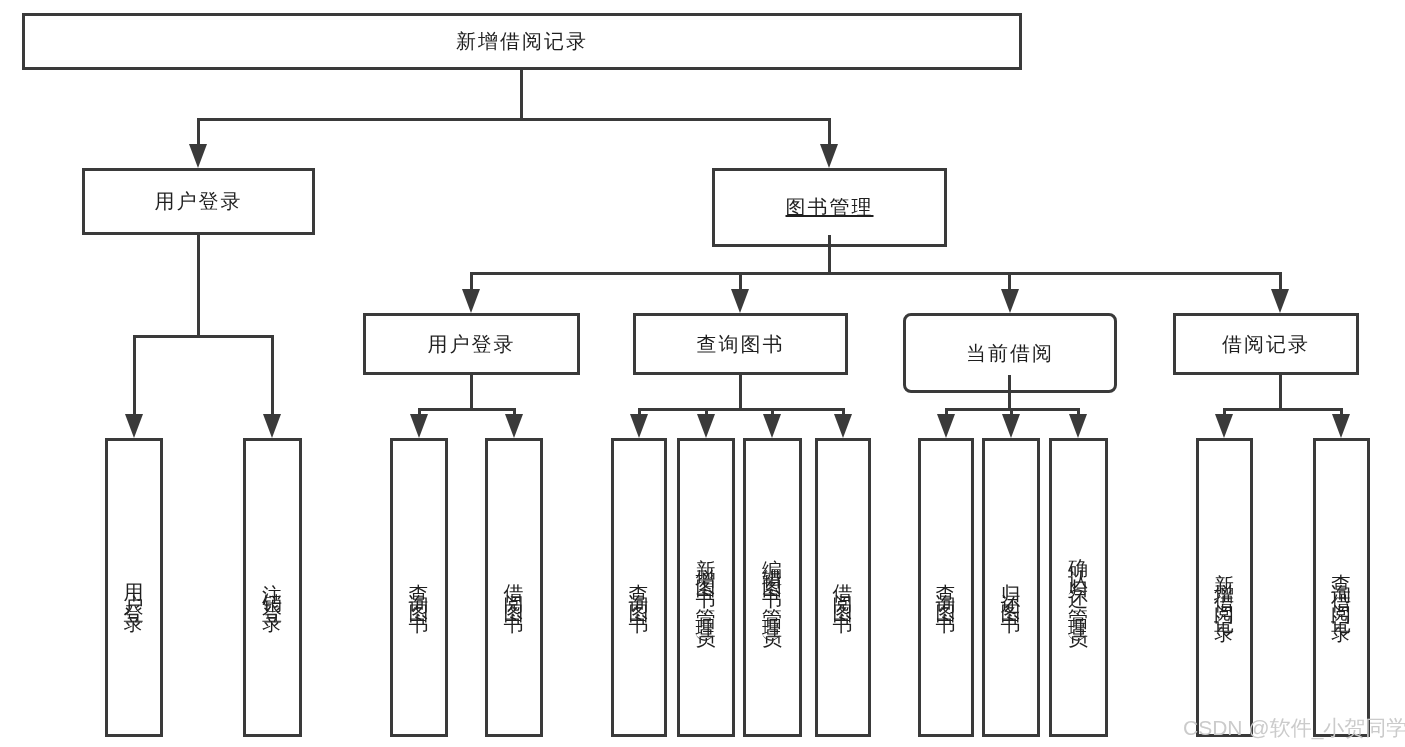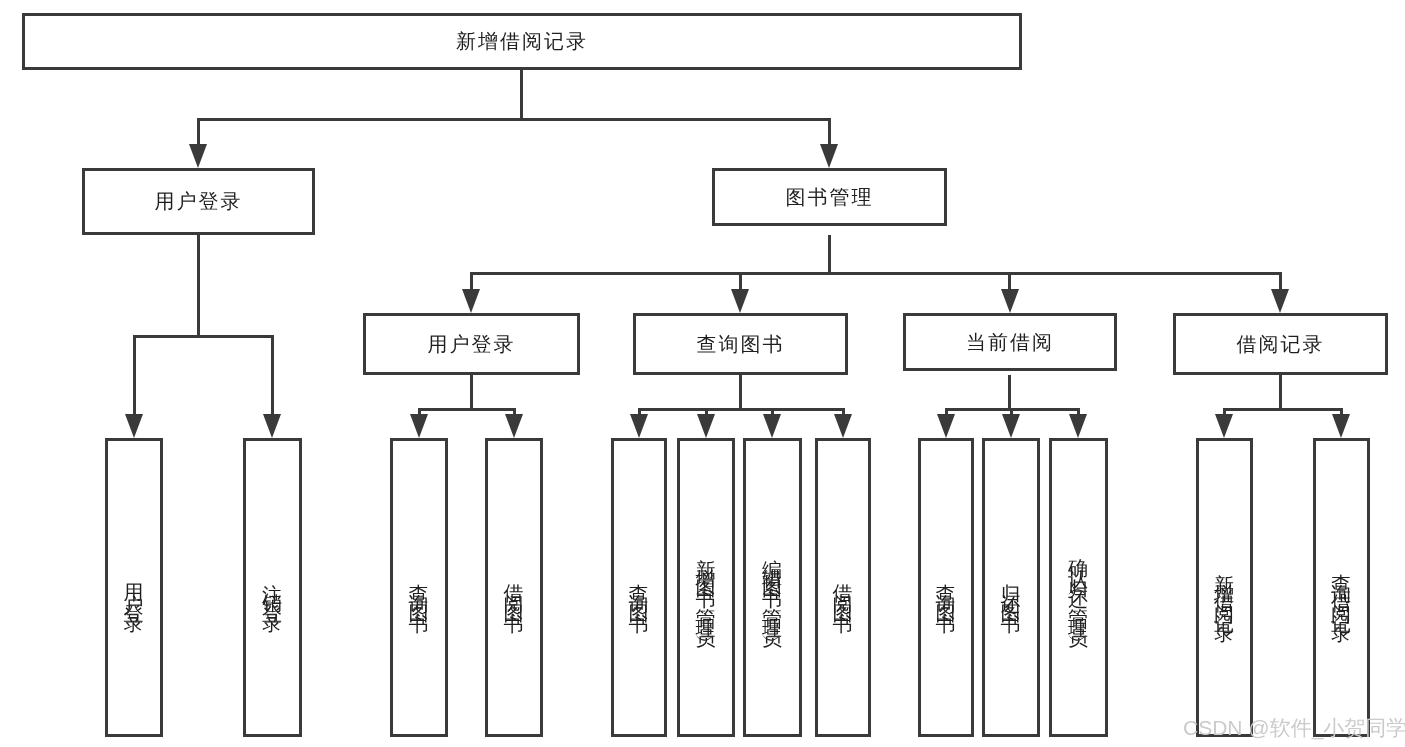--- a/index.html
+++ b/index.html
@@ -89,21 +89,21 @@
   <div class="hbox" style="left:22px; top:13px; width:1000px; height:57px;">新增借阅记录</div>
 
   <div class="vline" style="left:520px; top:70px; height:48px;"></div>
   <div class="hline" style="left:198px; top:118px; width:633px;"></div>
   <div class="vline" style="left:197px; top:118px; height:30px;"></div>
   <div class="tri" style="left:189px; top:144px;"></div>
   <div class="vline" style="left:828px; top:118px; height:30px;"></div>
   <div class="tri" style="left:820px; top:144px;"></div>
 
   <div class="hbox" style="left:82px; top:168px; width:233px; height:67px;">用户登录</div>
-  <div class="hbox" style="left:712px; top:168px; width:235px; height:58px;">图书管理</div>
+  <div class="hbox" style="left:712px; top:168px; width:235px; height:79px;text-decoration:underline;">图书管理</div>
 
   <div class="vline" style="left:197px; top:235px; height:100px;"></div>
   <div class="hline" style="left:133px; top:335px; width:141px;"></div>
   <div class="vline" style="left:133px; top:335px; height:81px;"></div>
   <div class="tri" style="left:125px; top:414px;"></div>
   <div class="vline" style="left:271px; top:335px; height:81px;"></div>
   <div class="tri" style="left:263px; top:414px;"></div>
 
   <div class="vline" style="left:828px; top:235px; height:40px;"></div>
   <div class="hline" style="left:470px; top:272px; width:812px;"></div>
@@ -111,22 +111,22 @@
   <div class="tri" style="left:462px; top:289px;"></div>
   <div class="vline" style="left:739px; top:272px; height:19px;"></div>
   <div class="tri" style="left:731px; top:289px;"></div>
   <div class="vline" style="left:1008px; top:272px; height:19px;"></div>
   <div class="tri" style="left:1001px; top:289px;"></div>
   <div class="vline" style="left:1279px; top:272px; height:19px;"></div>
   <div class="tri" style="left:1271px; top:289px;"></div>
 
   <div class="hbox" style="left:363px; top:313px; width:217px; height:62px;">用户登录</div>
   <div class="hbox" style="left:633px; top:313px; width:215px; height:62px;">查询图书</div>
-  <div class="hbox" style="left:903px; top:313px; width:214px; height:58px;">当前借阅</div>
-  <div class="hbox" style="left:1173px; top:313px; width:215px; height:62px;">借阅记录</div>
+  <div class="hbox" style="left:903px; top:313px; width:214px; height:80px;border-radius:8px;">当前借阅</div>
+  <div class="hbox" style="left:1173px; top:313px; width:186px; height:62px;">借阅记录</div>
 
   <div class="vline" style="left:470px; top:375px; height:36px;"></div>
   <div class="hline" style="left:418px; top:408px; width:97px;"></div>
   <div class="vline" style="left:418px; top:408px; height:9px;"></div>
   <div class="tri" style="left:410px; top:414px;"></div>
   <div class="vline" style="left:513px; top:408px; height:9px;"></div>
   <div class="tri" style="left:505px; top:414px;"></div>
 
   <div class="vline" style="left:739px; top:375px; height:36px;"></div>
   <div class="hline" style="left:638px; top:408px; width:207px;"></div>

